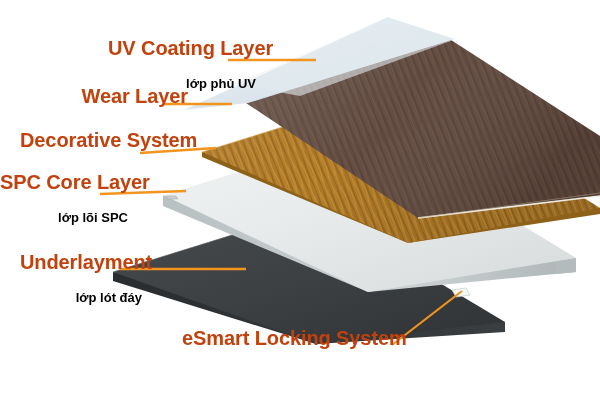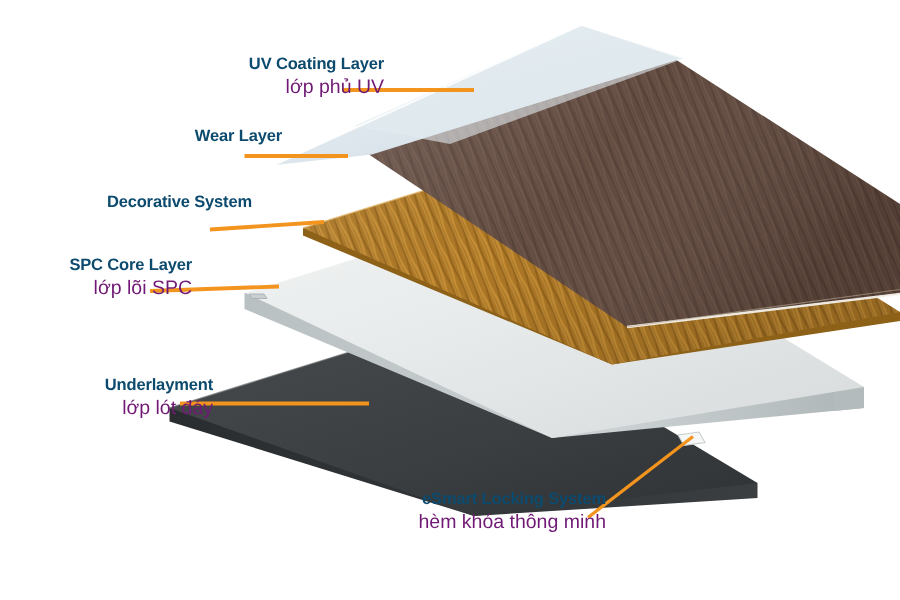--- a/index.html
+++ b/index.html
@@ -24,33 +24,33 @@
     top: 0;
     width: 600px;
     height: 400px;
   }
   .callout {
     position: absolute;
     white-space: nowrap;
   }
   .callout .title {
     display: block;
-    color: #0c4a6e;
-    font-size: 11px;
+    color: #c2410c;
+    font-size: 20px;
     font-weight: bold;
     letter-spacing: -0.1px;
     line-height: 1.05;
   }
   .callout .subtitle {
     display: block;
-    color: #701a75;
+    color: #000000;
     font-size: 13px;
-    font-weight: normal;
+    font-weight: bold;
     line-height: 1.15;
-    margin-top: 1px;
+    margin-top: 18px;
   }
   .callout.align-right {
     text-align: right;
   }
   .callout.align-center {
     text-align: right;
   }
   
   #cal-uv      { left: 108px; top: 38px;  width: 148px; }
   #cal-wear    { left: 80px;  top: 86px;  width: 108px; }
@@ -197,16 +197,15 @@
     <span class="subtitle">lớp lót đáy</span>
   </div>
 
   <div class="callout align-right" id="cal-spc">
     <span class="title">SPC Core Layer</span>
     <span class="subtitle">lớp lõi SPC</span>
   </div>
 
   <div class="callout align-center" id="cal-esmart">
     <span class="title">eSmart Locking System</span>
-    <span class="subtitle">hèm khóa thông minh</span>
   </div>
 
 </div>
 
 </body></html>

